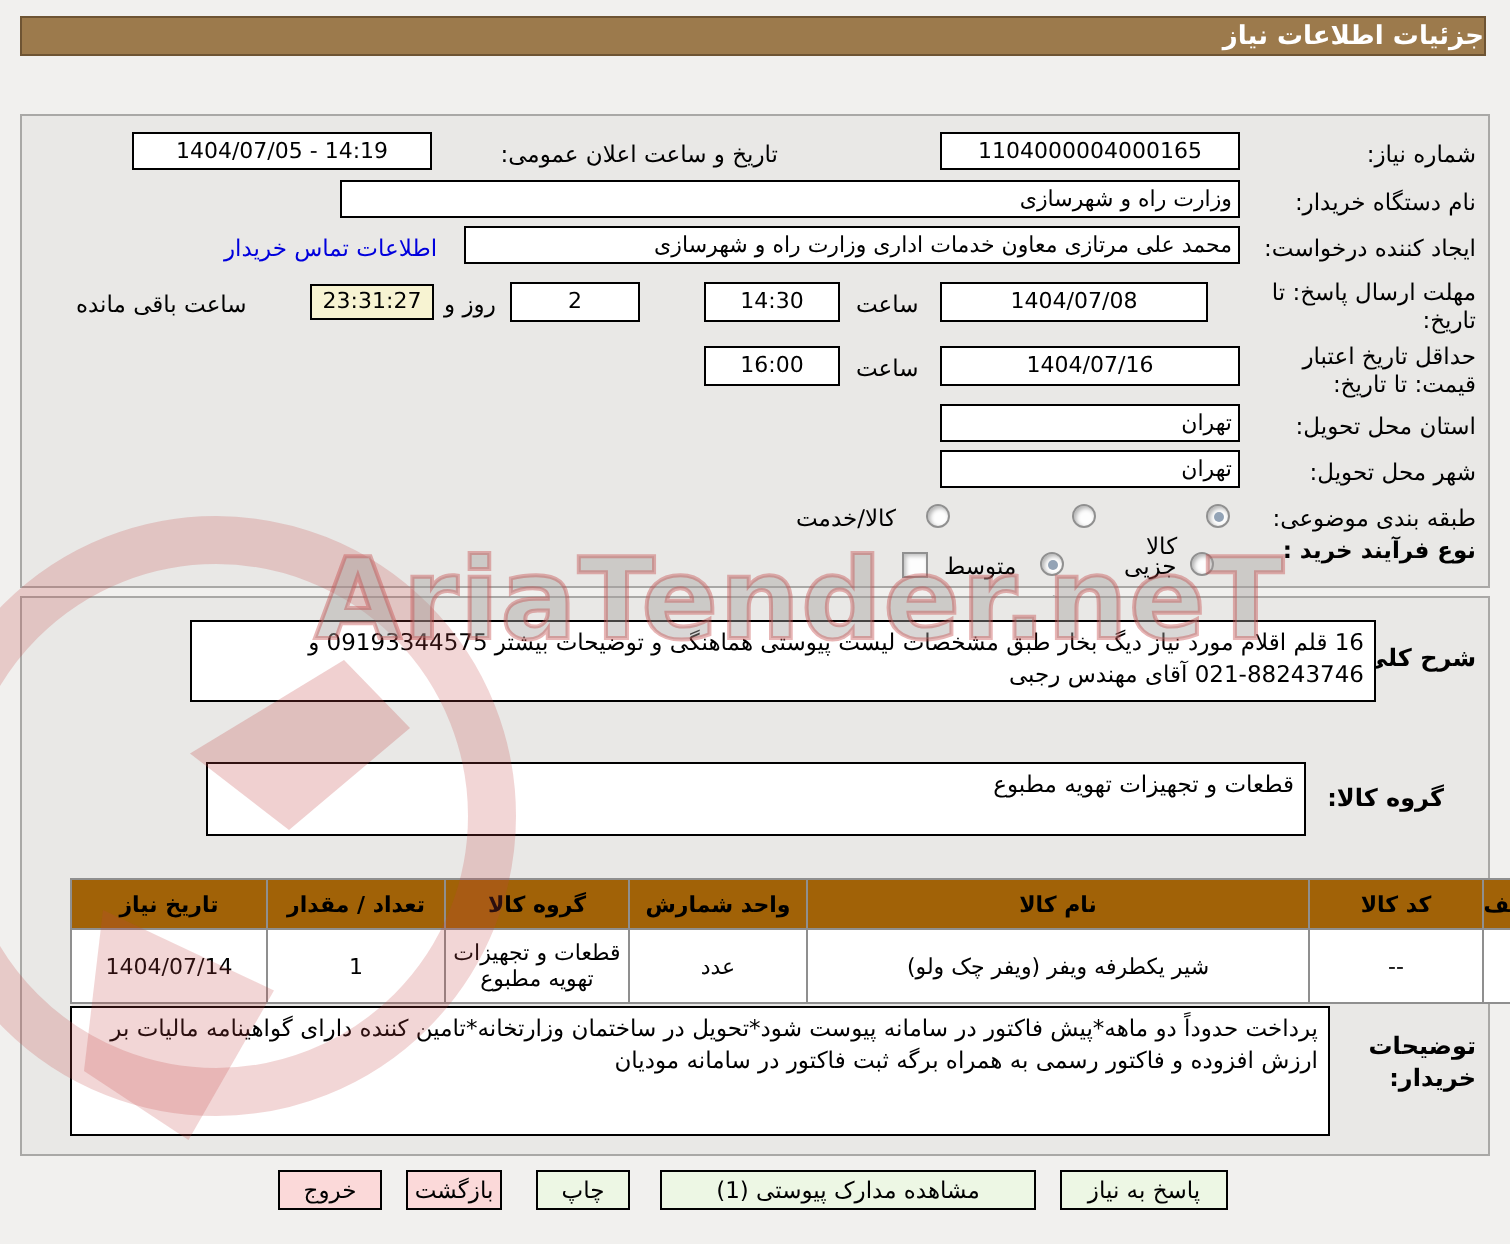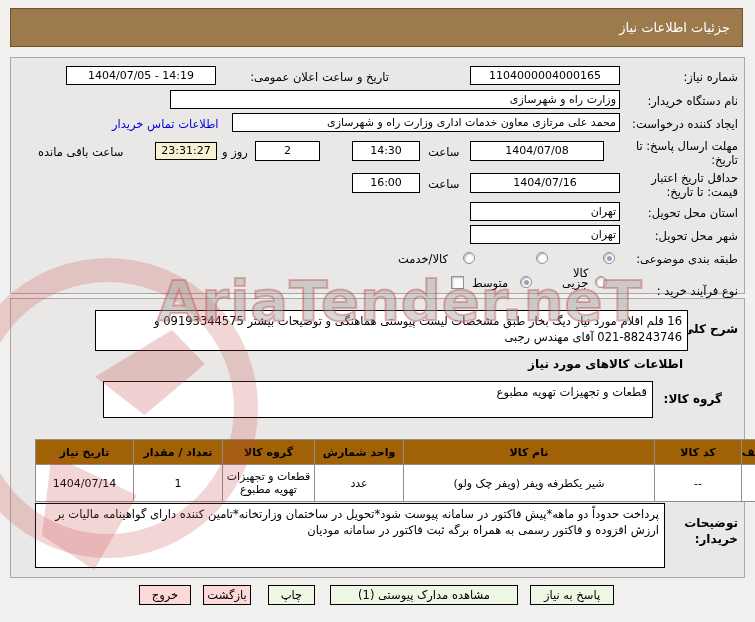--- a/index.html
+++ b/index.html
@@ -6,25 +6,25 @@
   body{
     width:755px;height:622px;overflow:hidden;
     background:#f1f0ee;
     font-family:"DejaVu Sans", sans-serif;
     font-size:12px;color:#000;
     position:relative;
   }
   .page{position:absolute;inset:0;width:755px;height:622px;}
   .abs{position:absolute;}
   .titlebar{
-    left:10px;top:8px;width:733px;height:39px;
+    left:10px;top:8px;width:733px;height:20px;
     background:#9c7a4c;border:1px solid #6e5433;
-    color:#fff;font-weight:normal;font-size:13px;
+    color:#fff;font-weight:bold;font-size:13px;
     display:flex;align-items:center;justify-content:flex-start;
-    padding-right:12px;box-sizing:border-box;
+    box-sizing:border-box;
   }
   .panel{
     background:#e9e8e6;border:1px solid #a9a8a6;
     box-sizing:border-box;
   }
   .panel1{left:10px;top:57px;width:735px;height:237px;}
   .panel2{left:10px;top:298px;width:735px;height:280px;}
   .lbl{white-space:nowrap;font-size:11.5px;}
   .lbl-r{right:17px;text-align:right;}
   .lbl-wrap{white-space:normal;width:108px;line-height:14px;}
@@ -139,33 +139,32 @@
   <div class="abs inp rt" style="left:470px;top:225px;width:150px;height:19px;">تهران</div>
 
   <span class="abs lbl lbl-r" style="top:252px;margin-left:16px;">طبقه بندی موضوعی:</span>
   <span class="abs radio checked" style="left:603px;top:252px;"></span>
   <span class="abs lbl" style="left:573px;top:266px;">کالا</span>
   <span class="abs radio" style="left:536px;top:252px;"></span>
   <span class="abs lbl" style="left:500px;top:252px;margin-top:41px;">خدمت</span>
   <span class="abs radio" style="left:463px;top:252px;"></span>
   <span class="abs lbl" style="left:398px;top:252px;">کالا/خدمت</span>
 
-  <span class="abs lbl lbl-r" style="top:284px;">نوع فرآیند خرید :</span>
+  <span class="abs lbl lbl-r" style="top:268px;font-weight:bold;">نوع فرآیند خرید :</span>
   <span class="abs radio" style="left:595px;top:276px;"></span>
   <span class="abs lbl" style="left:562px;top:276px;">جزیی</span>
   <span class="abs radio checked" style="left:520px;top:276px;"></span>
   <span class="abs lbl" style="left:472px;top:276px;">متوسط</span>
   <span class="abs checkbox" style="left:451px;top:276px;"></span>
 
   <div class="abs panel panel2"></div>
 
   <span class="abs lbl lbl-r bold" style="top:322px;font-size:12px;">شرح کلی نیاز:</span>
   <div class="abs textarea" style="left:95px;top:310px;width:593px;height:41px;">16 قلم اقلام مورد نیاز دیگ بخار طبق مشخصات لیست پیوستی  هماهنگی و توضیحات بیشتر 09193344575 و 88243746-021  آقای مهندس رجبی</div>
 
-  <span class="abs lbl bold" style="right:72px;top:357px;font-size:12px;">اطلاعات کالاهای مورد نیاز</span>
 
   <span class="abs lbl bold" style="right:33px;top:392px;font-size:12px;">گروه کالا:</span>
   <div class="abs textarea" style="left:103px;top:381px;width:550px;height:37px;">قطعات و تجهیزات تهویه مطبوع</div>
 
   <table class="abs goods" style="left:35px;top:439px;width:703px;">
     <thead>
         <tr>
           <th style="width: 27px;">ردیف</th>
           <th style="width: 82px;">کد کالا</th>
           <th style="width: 246px;">نام کالا</th>

